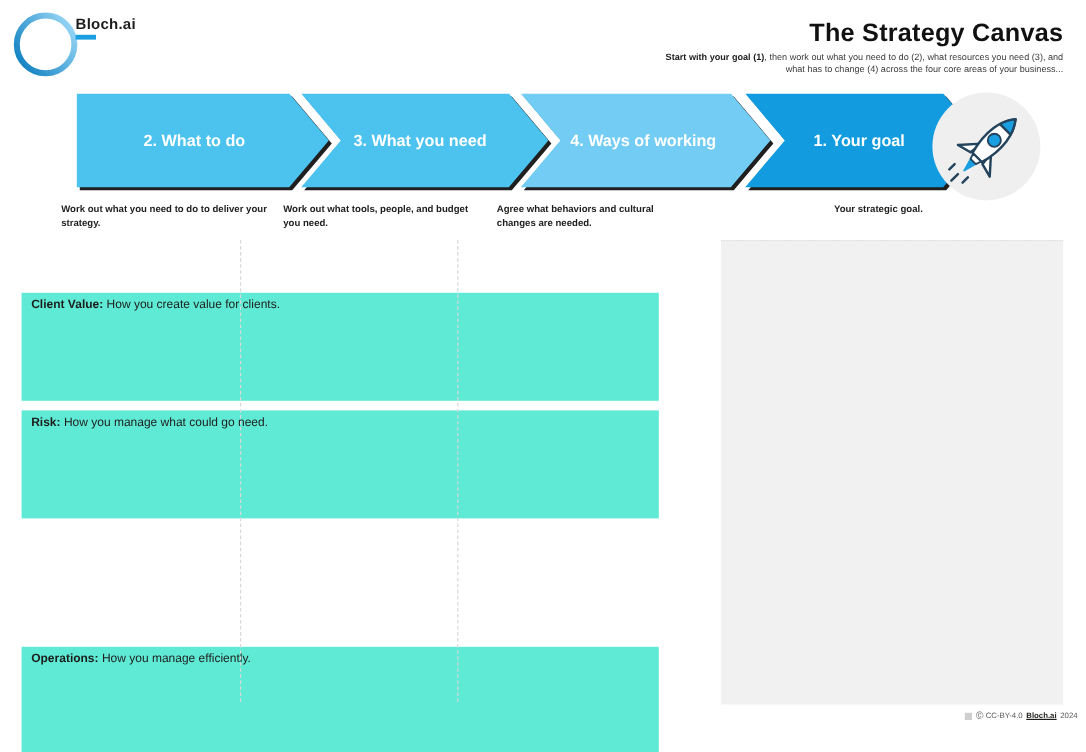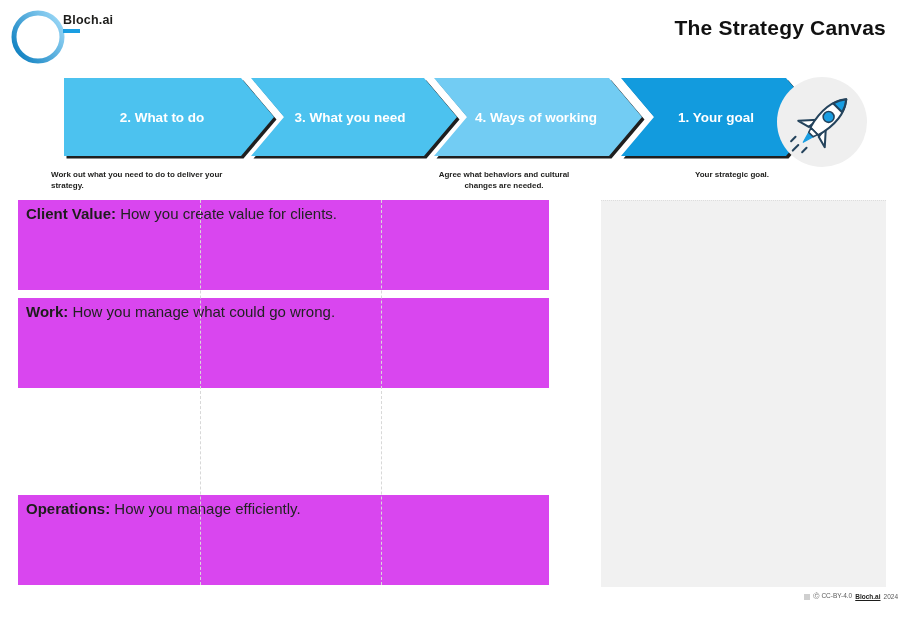--- a/index.html
+++ b/index.html
@@ -20,26 +20,26 @@
                font-family:"Liberation Sans",sans-serif;}
 
   
   .rocket-badge{position:absolute;left:777px;top:77px;width:90px;height:90px;border-radius:50%;
                 background:#efefef;display:flex;align-items:center;justify-content:center;}
 
   
   .col-desc{position:absolute;top:170px;font-size:8px;font-weight:bold;line-height:10.5px;color:#1d1d1b;margin-left:31px;}
   .col-desc.c1{left:20px;width:180px;}
   .col-desc.c2{left:205px;width:160px;}
-  .col-desc.c3{left:393px;width:160px;text-align:center;}
+  .col-desc.c3{left:383px;width:160px;}
   .col-desc.c4{left:601px;width:200px;text-align:center;}
 
   
-  .row-box{position:absolute;left:18px;width:531px;height:90px;background:#d946ef;
-           padding:5px 8px;box-sizing:border-box;font-size:15px;color:#222;}
+  .row-box{position:absolute;left:18px;width:531px;height:90px;background:#5eead4;
+           padding:5px 8px;box-sizing:border-box;font-size:10px;color:#222;margin-top:44px;}
   .row-box b{color:#1d1d1b;}
   .row1{top:200px;} .row2{top:298px;} .row3{top:397px;} .row4{top:495px;}
   .dash-line{position:absolute;top:200px;height:385px;width:0;border-left:1px dashed #d8d8d8;}
   .dl1{left:200px;} .dl2{left:381px;}
 
   
   .goal-box{position:absolute;left:601px;top:200px;width:285px;height:387px;background:#f1f1f1;
             border-top:1px dotted #dddddd;box-sizing:border-box;}
 
   
@@ -61,20 +61,24 @@
           <stop offset="1" stop-color="#9bd8f7"></stop>
         </linearGradient>
       </defs>
       <circle cx="30" cy="30" r="24" fill="none" stroke="url(#ringGrad)" stroke-width="5"></circle>
     </svg>
   </div>
   <div class="logo-text">Bloch.ai</div>
   <div class="logo-bar"></div>
 
   <div class="title">The Strategy Canvas</div>
+  <div class="subtitle">
+    <span style="font-weight:bold;color:#1d1d1b;">Start with your goal (1)</span><span>, then work out what you need to do (2), what resources you need (3), and</span><br>
+    <span>what has to change (4) across the four core areas of your business...</span>
+  </div>
 
   <div class="arrow-band">
     <svg width="905" height="84" viewBox="0 0 905 84">
 
       <g transform="translate(2.5,2.5)" fill="#1f1f1f">
         <polygon points="20,0 197,0 230,39 197,78 20,78"></polygon>
         <polygon points="207,0 380,0 413,39 380,78 207,78 240,39"></polygon>
         <polygon points="390,0 565,0 598,39 565,78 390,78 423,39"></polygon>
         <polygon points="577,0 742,0 775,39 742,78 577,78 610,39"></polygon>
       </g>
@@ -109,28 +113,29 @@
         <circle cx="50" cy="40" r="7" fill="#1a9ee2" stroke-width="2"></circle>
         <path d="M44,66 L56,66 L54,72 L46,72 Z" fill="#ffffff" stroke-width="2"></path>
         <line x1="38" y1="88" x2="38" y2="96"></line>
         <line x1="48" y1="93" x2="48" y2="103"></line>
         <line x1="58" y1="88" x2="58" y2="96"></line>
       </g>
     </svg>
   </div>
 
   <div class="col-desc c1">Work out what you need to do to deliver your strategy.</div>
+  <div class="col-desc c2">Work out what tools, people, and budget you need.</div>
   <div class="col-desc c3">Agree what behaviors and cultural changes are needed.</div>
   <div class="col-desc c4">Your strategic goal.</div>
 
   <div class="row-box row1">
     <b>Client Value:</b><span> How you create value for clients.</span>
   </div>
   <div class="row-box row2">
-    <b>Work:</b><span> How you manage what could go wrong.</span>
+    <b>Risk:</b><span> How you manage what could go need.</span>
   </div>
   <div class="row-box row4">
     <b>Operations:</b><span> How you manage efficiently.</span>
   </div>
 
   <div class="dash-line dl1"></div>
   <div class="dash-line dl2"></div>
 
   <div class="goal-box"></div>
 

